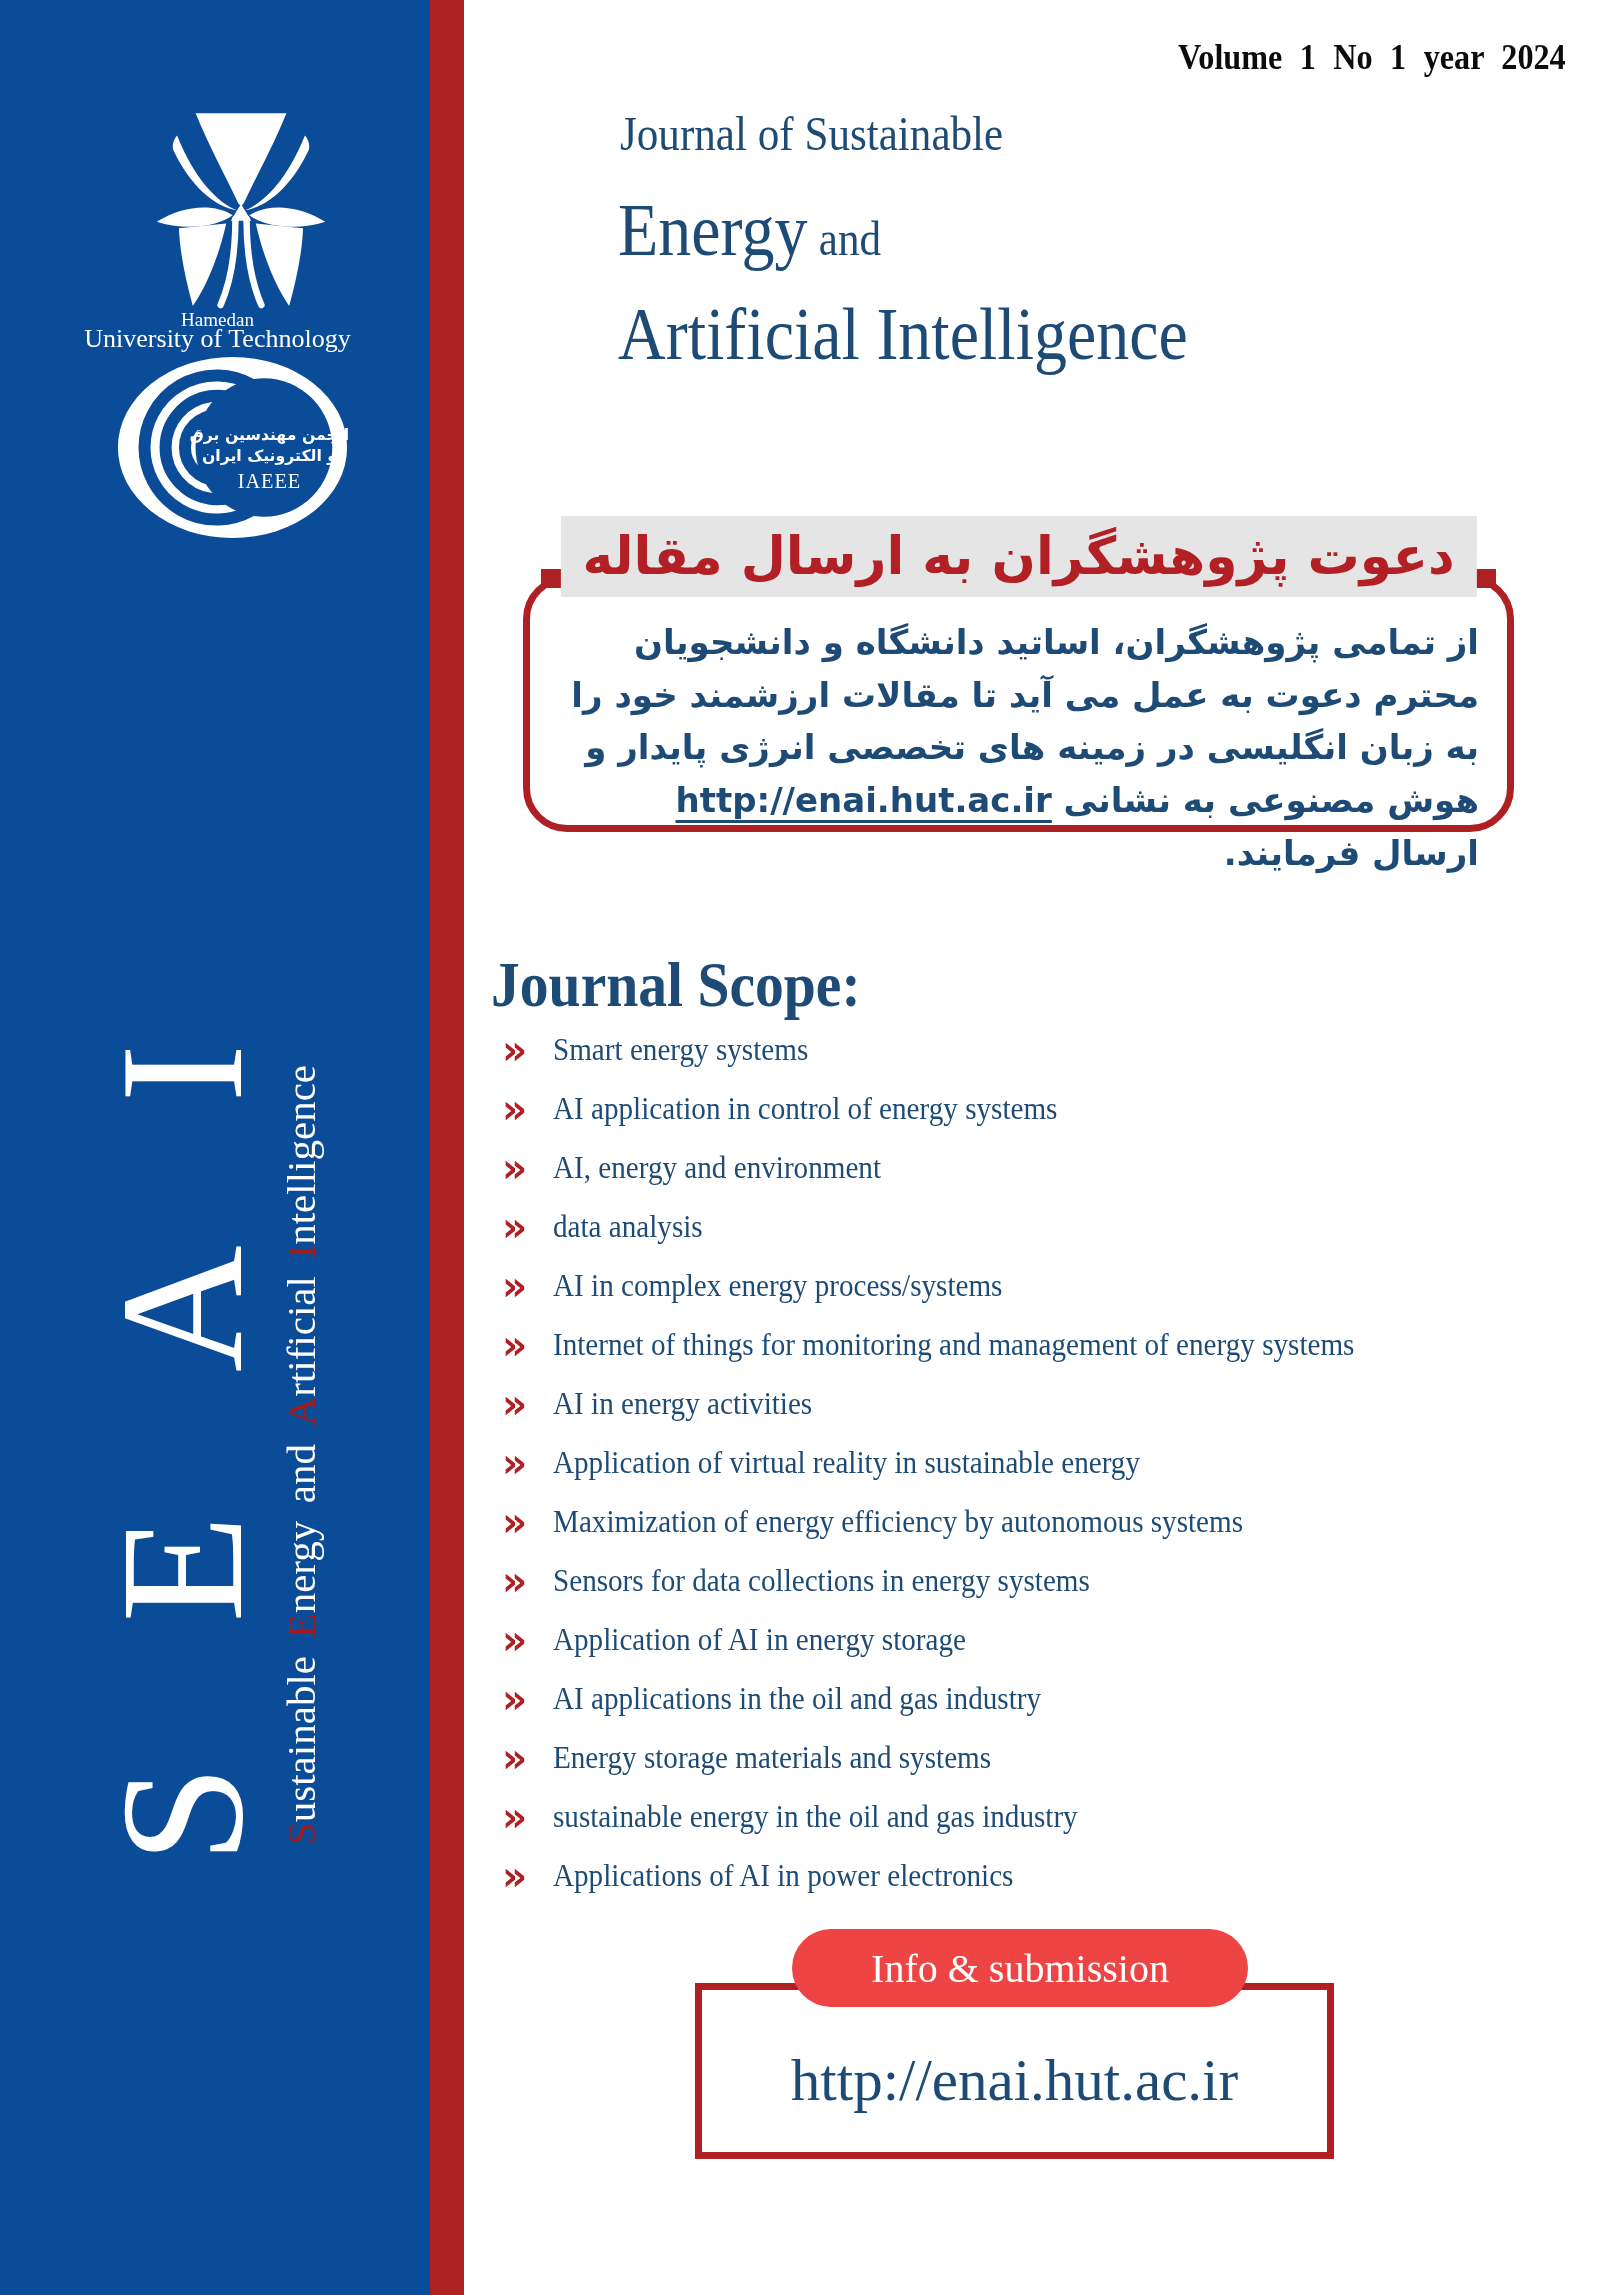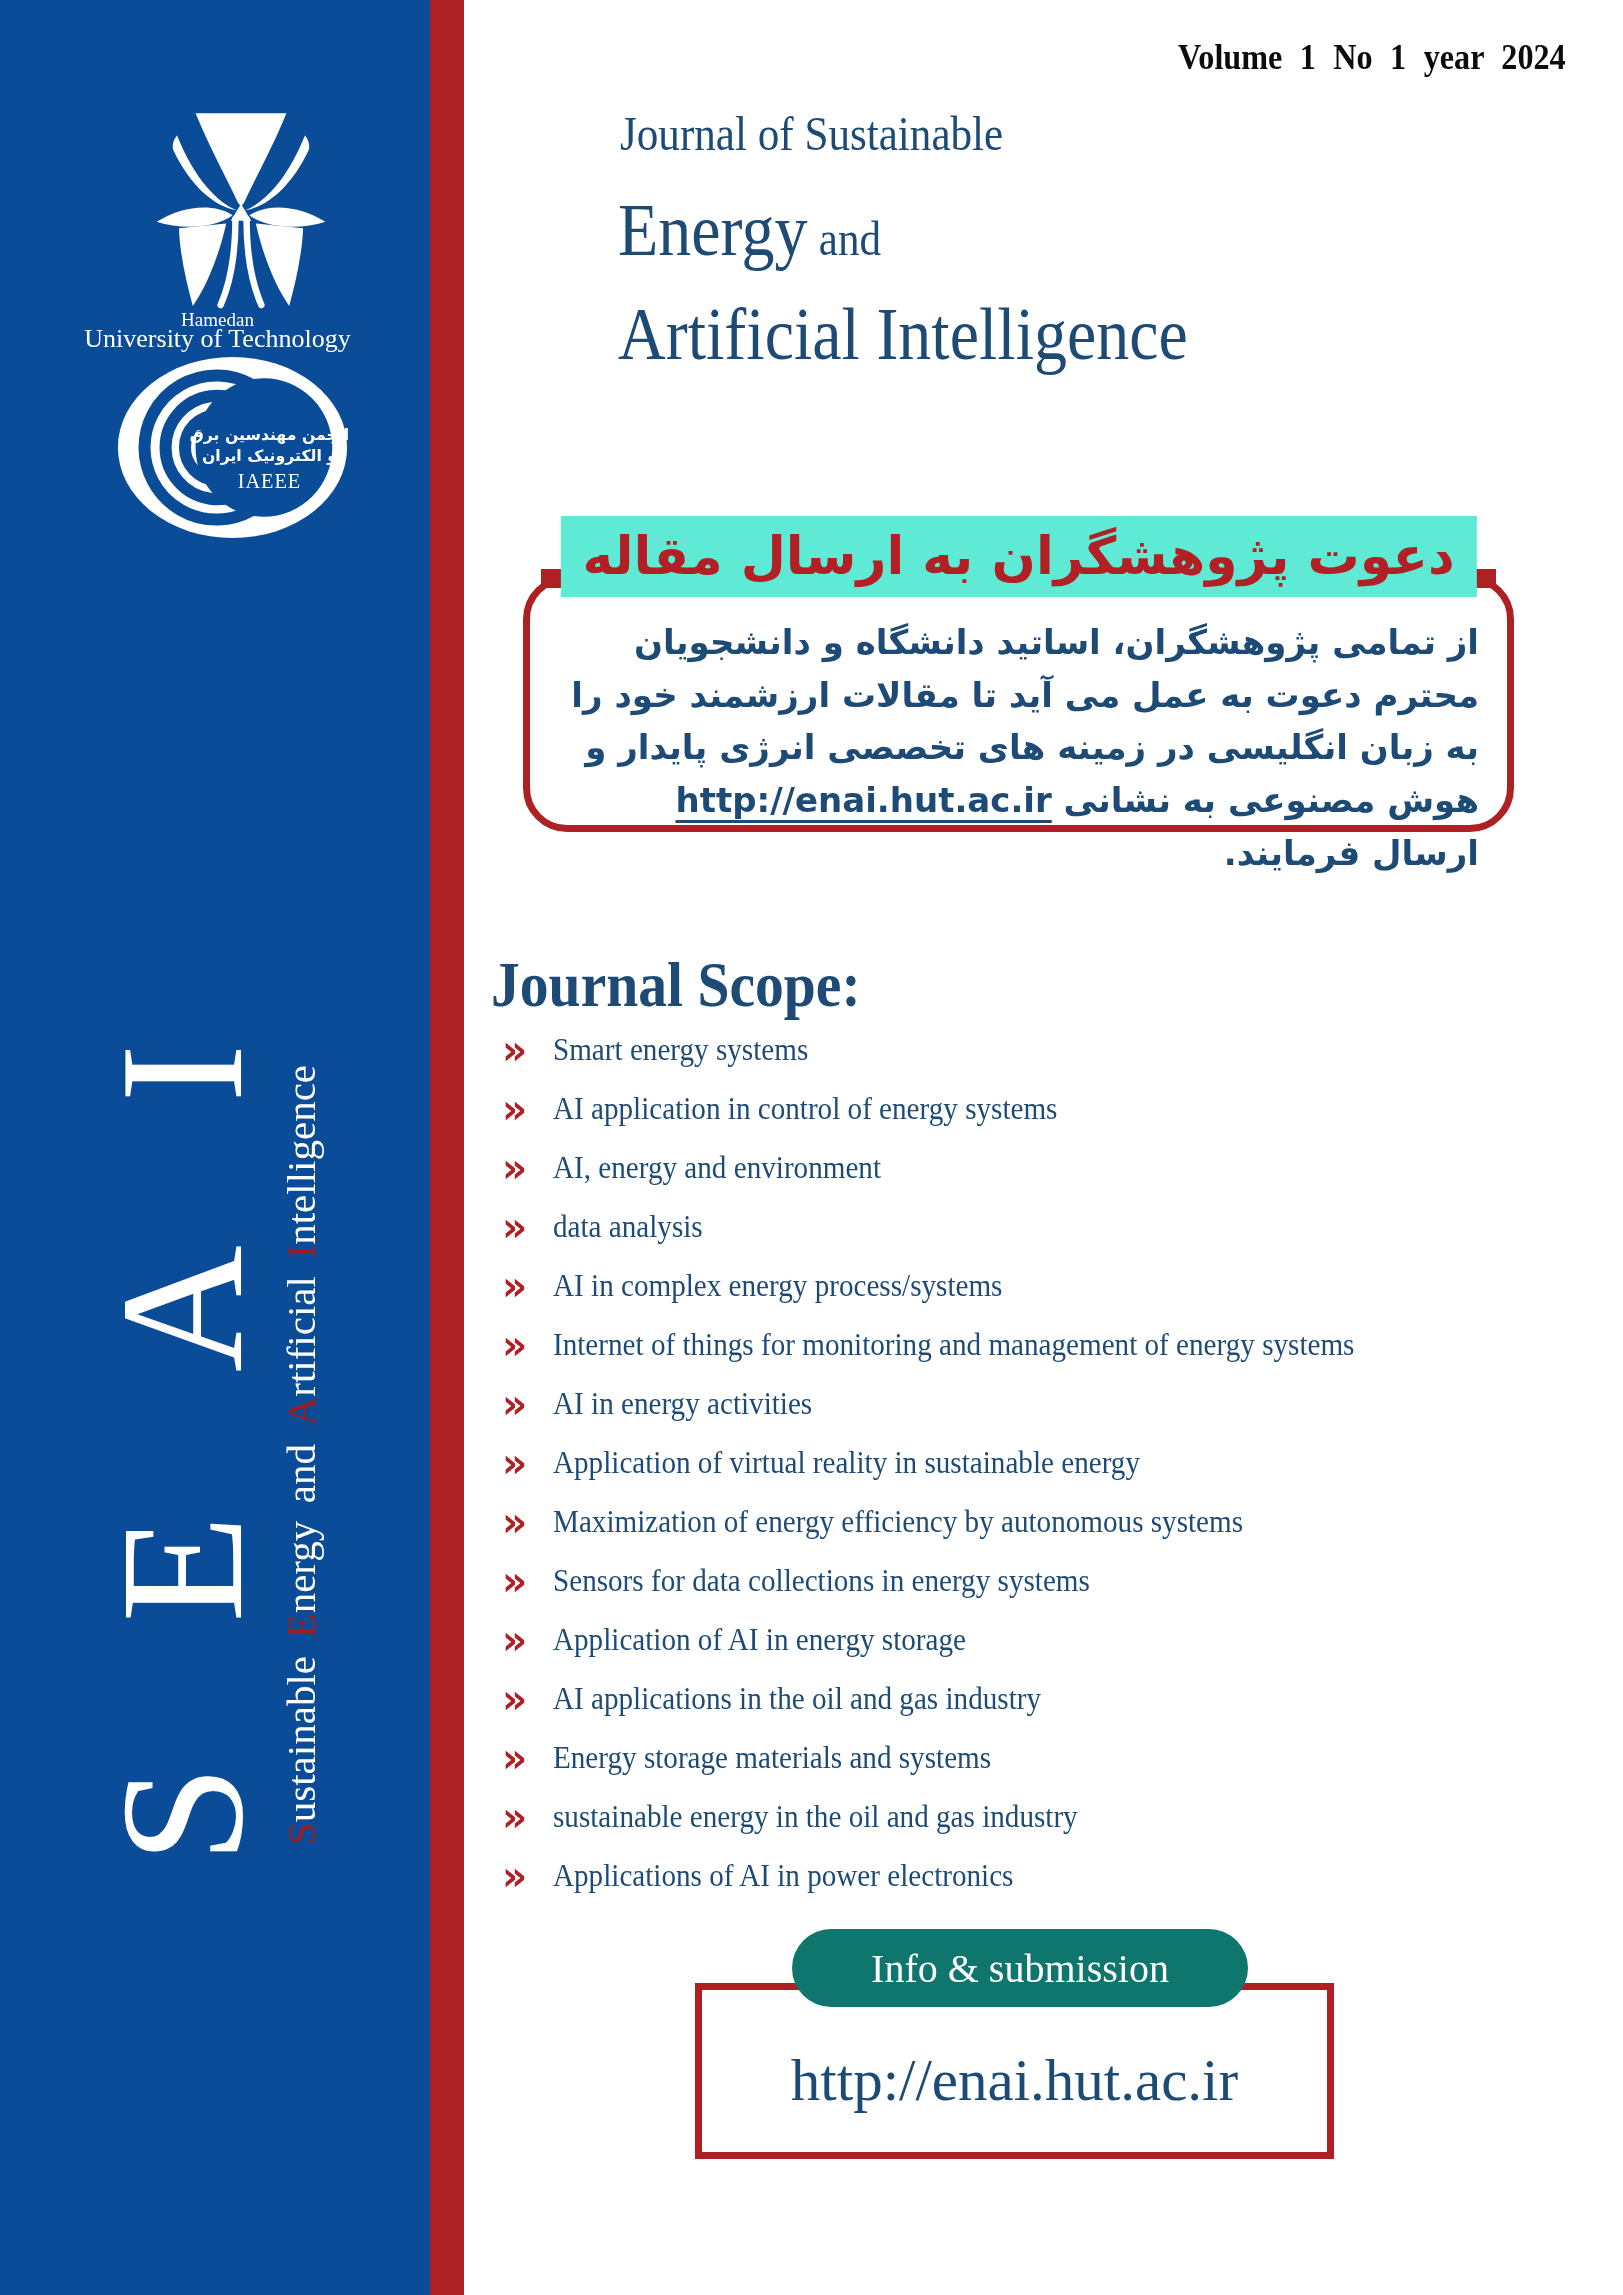--- a/index.html
+++ b/index.html
@@ -42,21 +42,21 @@
     transform:scaleX(.88);transform-origin:0 0;}
   .title-l2 .small{font-size:49px;margin-left:13px;}
   .title-l3{position:absolute;left:618px;top:291px;font-size:75px;color:#1d4b75;white-space:nowrap;
     transform:scaleX(.88);transform-origin:0 0;}
 
   
   .cfp{position:absolute;left:523px;top:575px;width:991px;height:257px;}
   .cfp-border{position:absolute;left:0;top:0;right:0;bottom:0;border:7.9px solid #ad2124;border-radius:44px;}
   .cfp-title{
     position:absolute;left:50%;top:-59px;transform:translateX(-50%);
-    background:#5eead4;padding:0 22px;font-size:52px;font-weight:bold;color:#b21f24;
+    background:#e5e5e5;padding:0 22px;font-size:52px;font-weight:bold;color:#b21f24;
     white-space:nowrap;direction:rtl;line-height:1.55;
     font-family:"DejaVu Sans","Liberation Sans",sans-serif;
   }
   .cfp-dash{position:absolute;top:-5.6px;height:18.5px;background:#ad2124;}
   .cfp-dash.left{left:17.6px;width:124px;}
   .cfp-dash.right{right:17.6px;width:41px;}
   .cfp-body{
     position:absolute;left:35px;right:35px;top:41px;direction:rtl;text-align:right;
     font-size:34px;line-height:1.55;font-weight:bold;color:#1d4b75;
     font-family:"DejaVu Sans","Liberation Sans",sans-serif;
@@ -74,21 +74,21 @@
   .chev{
     color:#b01f24;font-size:39px;font-weight:bold;line-height:1;width:51px;flex:0 0 51px;
     font-family:"DejaVu Sans","Liberation Sans",sans-serif;transform:scaleY(1.05);
   }
   .scope-text{font-size:31px;color:#1d4b75;white-space:nowrap;transform:scaleX(.94);transform-origin:0 50%;}
 
   
   .urlbox{position:absolute;left:695px;top:1983px;width:639px;height:176px;border:7.9px solid #b01f24;box-sizing:border-box;}
   .urlbox .biglink{position:absolute;left:0;width:100%;top:56px;text-align:center;font-size:59px;color:#1d4b75;white-space:nowrap;}
   .pill{
-    position:absolute;left:792px;top:1929px;width:456px;height:78px;background:#0f766e;border-radius:42px;
+    position:absolute;left:792px;top:1929px;width:456px;height:78px;background:#ef4444;border-radius:42px;
     display:flex;align-items:center;justify-content:center;color:#ffffff;font-size:40px;white-space:nowrap;z-index:2;
   }
 </style>
 </head>
 <body>
 
 <div class="page">
 
   <div class="sidebar">
 

